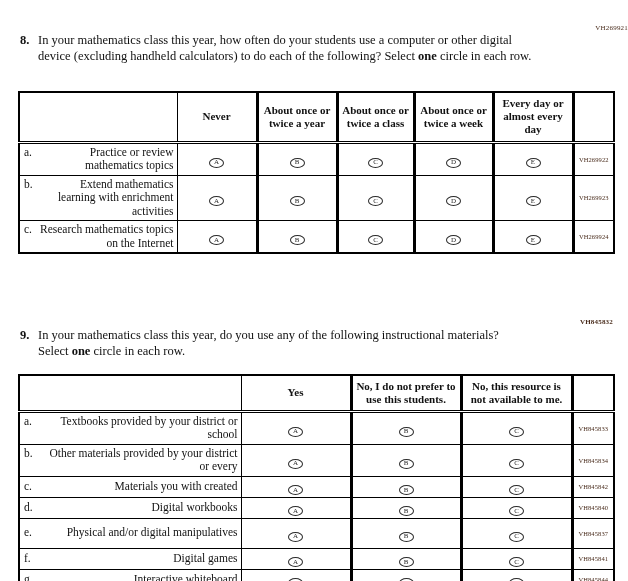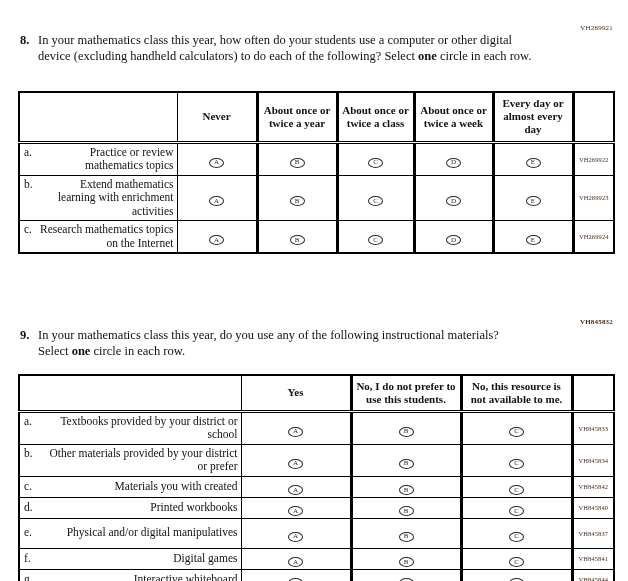--- a/index.html
+++ b/index.html
@@ -5,21 +5,21 @@
   html,body { margin:0; padding:0; }
   body {
     width:628px; height:581px; position:relative; overflow:hidden;
     background:#ffffff; color:#111111;
     font-family:"Liberation Serif", serif;
   }
   .qcode {
     position:absolute; font-size:7px; letter-spacing:0.2px;
     color:#4a2d1d; font-family:"Liberation Serif", serif;
   }
-  #q8-code { top:24px; right:15px; }
+  #q8-code { top:24px; right:0; }
   #q9-code { top:318px; right:15px;font-weight:bold; }
 
   .question {
     position:absolute; left:20px; width:494px;
     font-size:12.5px; line-height:16px;
     text-indent:-18px; padding-left:18px;
   }
   #q8-text { top:32px; }
   #q9-text { top:327px; }
   .qnum { display:inline-block; width:18px; font-weight:bold; text-indent:0; }
@@ -171,21 +171,21 @@
       </td>
       <td class="opt-cell"><span class="oval">A</span></td>
       <td class="opt-cell sep"><span class="oval">B</span></td>
       <td class="opt-cell sep"><span class="oval">C</span></td>
       <td class="code-cell sep">VH845833</td>
     </tr>
     <tr class="h30">
       <td class="label-cell">
         <div class="lbl">
             <span class="ltr">b.</span>
-            <span class="txt">Other materials provided by your district or prefer</span>
+            <span class="txt">Other materials provided by your district or every</span>
           </div>
       </td>
       <td class="opt-cell"><span class="oval">A</span></td>
       <td class="opt-cell sep"><span class="oval">B</span></td>
       <td class="opt-cell sep"><span class="oval">C</span></td>
       <td class="code-cell sep">VH845834</td>
     </tr>
     <tr class="h20">
       <td class="label-cell">
         <div class="lbl">
@@ -195,21 +195,21 @@
       </td>
       <td class="opt-cell"><span class="oval">A</span></td>
       <td class="opt-cell sep"><span class="oval">B</span></td>
       <td class="opt-cell sep"><span class="oval">C</span></td>
       <td class="code-cell sep">VH845842</td>
     </tr>
     <tr class="h20">
       <td class="label-cell">
         <div class="lbl">
             <span class="ltr">d.</span>
-            <span class="txt">Printed workbooks</span>
+            <span class="txt">Digital workbooks</span>
           </div>
       </td>
       <td class="opt-cell"><span class="oval">A</span></td>
       <td class="opt-cell sep"><span class="oval">B</span></td>
       <td class="opt-cell sep"><span class="oval">C</span></td>
       <td class="code-cell sep">VH845840</td>
     </tr>
     <tr class="h30">
       <td class="label-cell">
         <div class="lbl">

